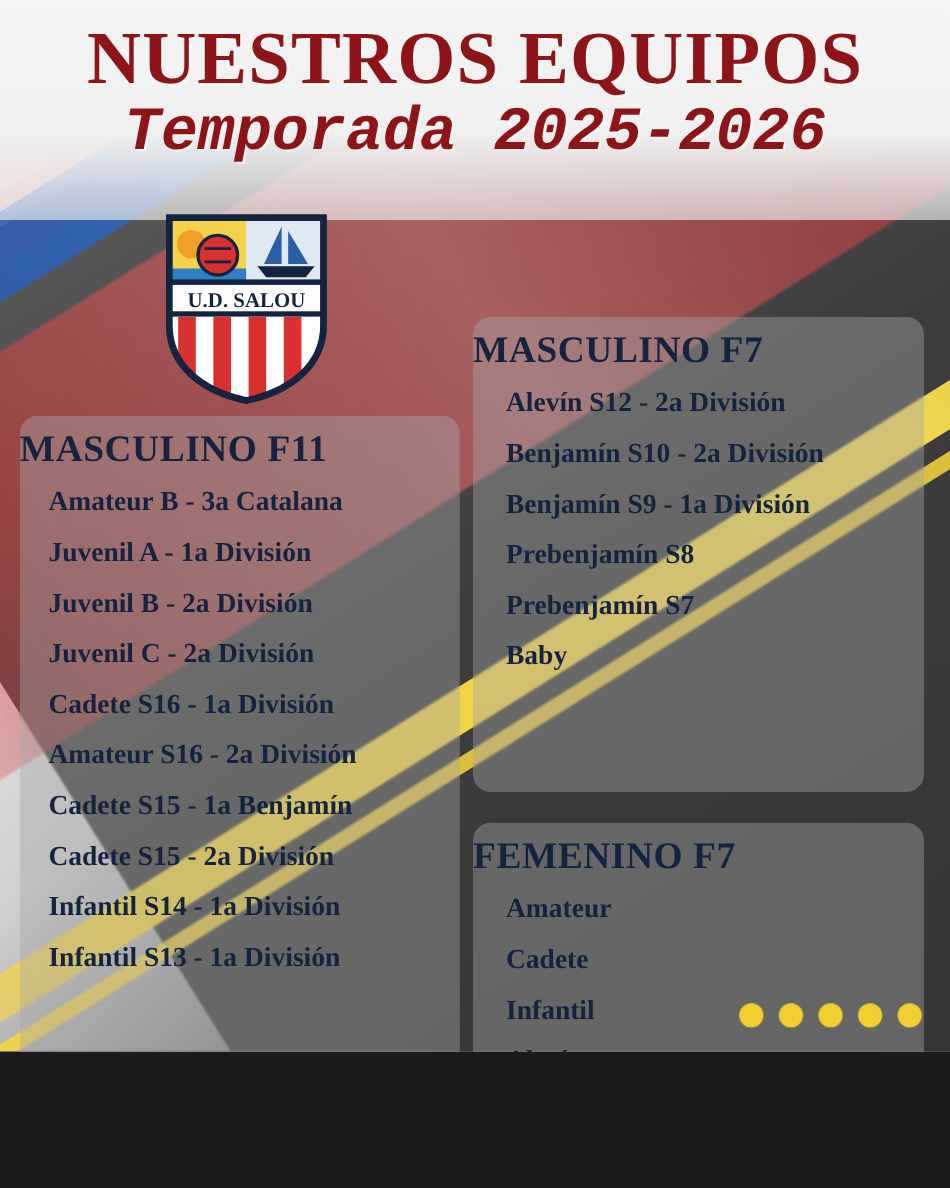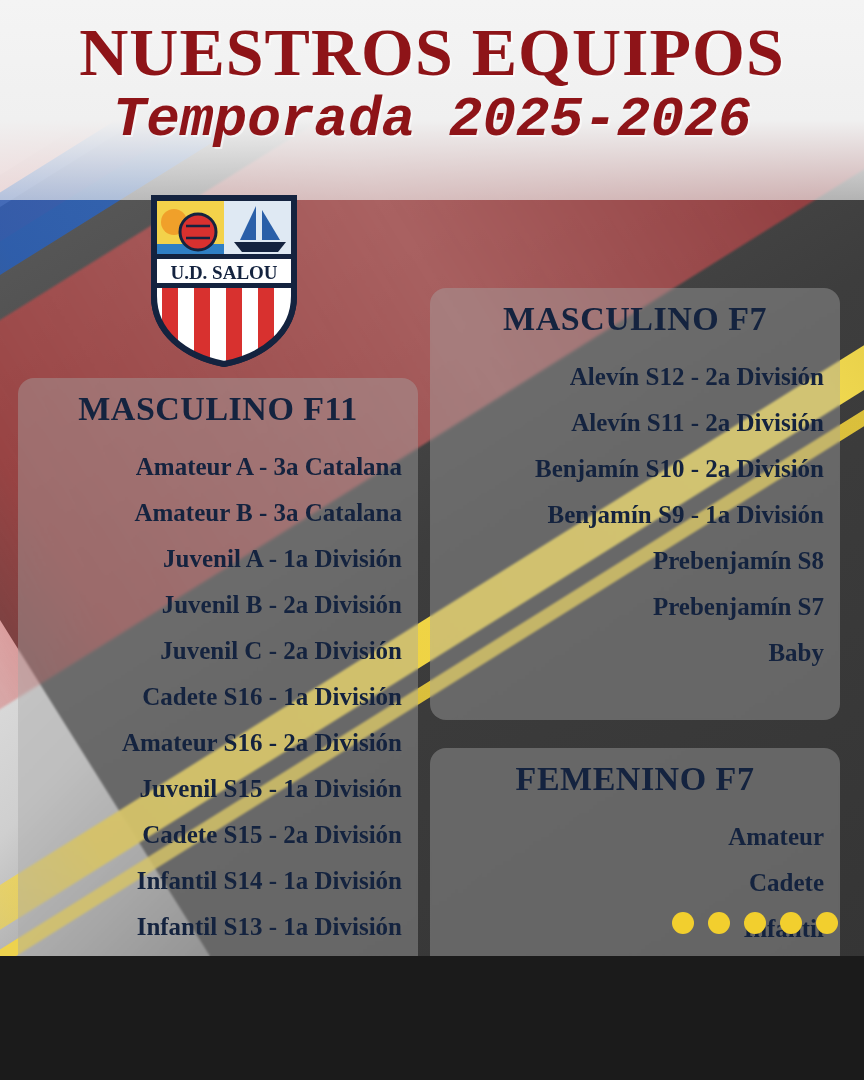--- a/index.html
+++ b/index.html
@@ -143,29 +143,28 @@
     left: 430px;
     top: 748px;
     width: 410px;
     height: 250px;
   }
   .panel-title {
     font-family: "Liberation Serif", serif;
     font-weight: bold;
     font-size: 34px;
     color: #14233f;
-    text-align: center;
+    text-align: left;
     margin: 12px 0 6px 0;
     letter-spacing: 0.5px;
   }
   .panel-list {
     list-style: none;
-    margin: 16px;
+    margin: 0;
     padding: 0 0 0 26px;
-    text-align: right;
   }
   .panel-list li {
     font-family: "Liberation Serif", serif;
     font-weight: bold;
     font-size: 25px;
     color: #14233f;
     line-height: 1.84;
     white-space: nowrap;
   }
   #panel-m7 .panel-list li,
@@ -243,39 +242,37 @@
         <rect x="110" y="96" width="16" height="80" fill="#d8312f"></rect>
       </g>
       <path d="M6 6 H146 V104 C146 140 116 164 76 172 C36 164 6 140 6 104 Z" fill="none" stroke="#14233f" stroke-width="6"></path>
       <text x="76" y="87" text-anchor="middle" font-family="Liberation Serif, serif" font-size="19" font-weight="bold" fill="#14233f">U.D. SALOU</text>
     </svg>
   </div>
 
   <section class="panel" id="panel-m11">
     <div class="panel-title">MASCULINO F11</div>
     <ul class="panel-list">
-      <li>Amateur A - 3a Catalana</li>
       <li>Amateur B - 3a Catalana</li>
       <li>Juvenil A - 1a División</li>
       <li>Juvenil B - 2a División</li>
       <li>Juvenil C - 2a División</li>
       <li>Cadete S16 - 1a División</li>
       <li>Amateur S16 - 2a División</li>
-      <li>Juvenil S15 - 1a División</li>
+      <li>Cadete S15 - 1a Benjamín</li>
       <li>Cadete S15 - 2a División</li>
       <li>Infantil S14 - 1a División</li>
       <li>Infantil S13 - 1a División</li>
     </ul>
   </section>
 
   <section class="panel" id="panel-m7">
     <div class="panel-title">MASCULINO F7</div>
     <ul class="panel-list">
       <li>Alevín S12 - 2a División</li>
-      <li>Alevín S11 - 2a División</li>
       <li>Benjamín S10 - 2a División</li>
       <li>Benjamín S9 - 1a División</li>
       <li>Prebenjamín S8</li>
       <li>Prebenjamín S7</li>
       <li>Baby</li>
     </ul>
   </section>
 
   <section class="panel" id="panel-f7">
     <div class="panel-title">FEMENINO F7</div>

